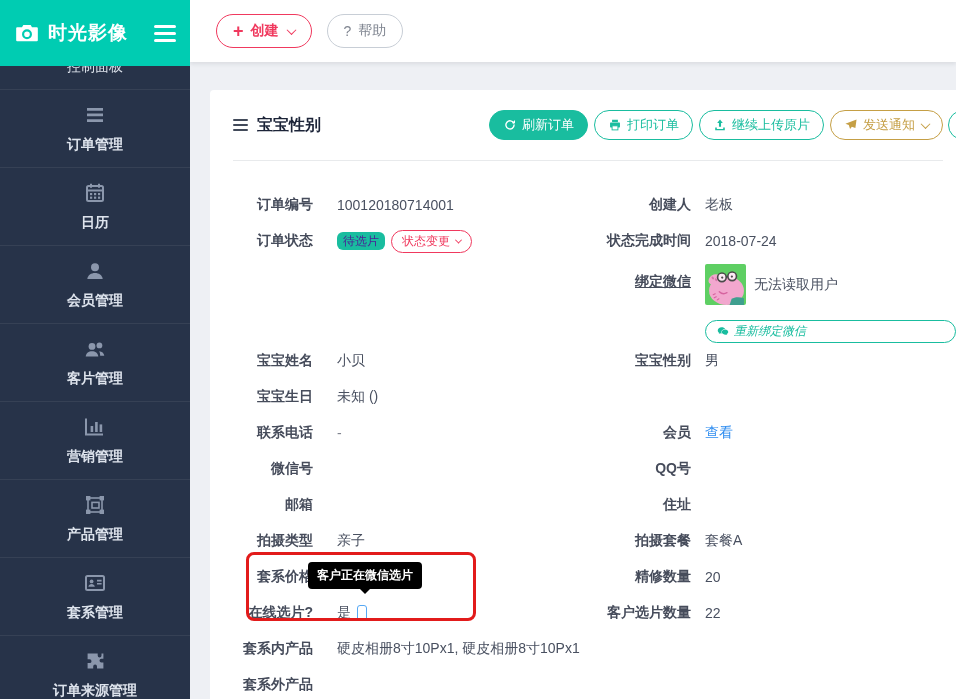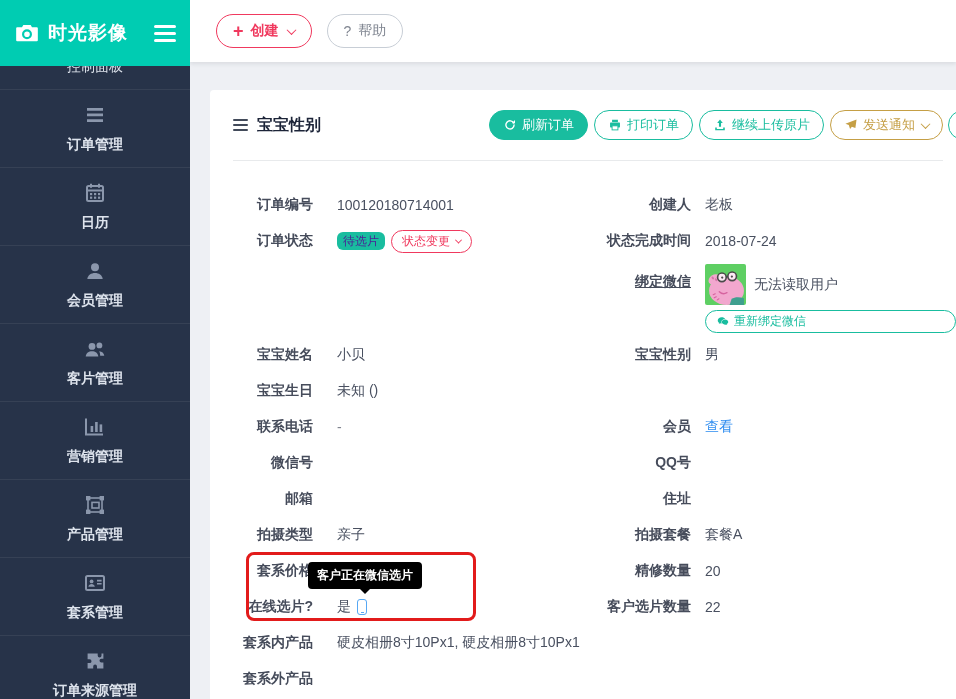--- a/index.html
+++ b/index.html
@@ -51,24 +51,24 @@
   .flabel { text-align:right; font-weight:bold; color:#464c5b; white-space:nowrap; }
   .fval { padding-left:24px; color:#495060; display:flex; align-items:center; gap:6px; white-space:nowrap; }
   .fval.rv { padding-left:14px; }
   .row-wechat { min-height:78px; align-items:start; }
   .row-wechat .flabel { padding-top:14px;text-decoration:underline; }
   .link { color:var(--link_blue,#2d8cf0); cursor:pointer;text-align:right; }
 
   .badge { background:var(--accent_teal,#19bd9f); color:#4c1d95; font-size:12px; padding:3px 6px; border-radius:6px; line-height:1; }
   .minipill { display:inline-flex; align-items:center; gap:4px; height:23px; padding:0 10px; border-radius:12px; font-size:12px; border:1px solid var(--crimson,#f0395e); color:var(--crimson,#f0395e); background:#fff; cursor:pointer; }
   .minipill .caret { width:5px; height:5px; }
-  .minipill.teal { border-color:var(--accent_teal,#19bd9f); color:var(--accent_teal,#19bd9f); }
+  .minipill.teal { border-color:var(--accent_teal,#19bd9f); color:var(--accent_teal,#19bd9f);font-style:italic; }
   .minipill.teal svg { width:14px; height:14px; }
 
-  .wechat-block { padding-left:14px; padding-top:5px; display:flex; flex-direction:column; gap:5px; }
+  .wechat-block { padding-left:14px; padding-top:5px; display:flex; flex-direction:column; gap:15px; }
   .wechat-line { display:flex; align-items:center; gap:8px; }
   .avatar { width:41px; height:41px; border-radius:2px; overflow:hidden; flex:none; }
   .wx-err { color:#495060; }
 
   .phone-ico { display:inline-block; width:10px; height:16px; border:1.5px solid var(--phone_blue,#56a8f4); border-radius:3px; position:relative; cursor:pointer; }
   .phone-ico::after { content:""; position:absolute; left:50%; bottom:1px; width:3px; height:1.5px; margin-left:-1.5px; background:var(--phone_blue,#56a8f4); }
 
   .dash { color:#80848f; }
 
   

